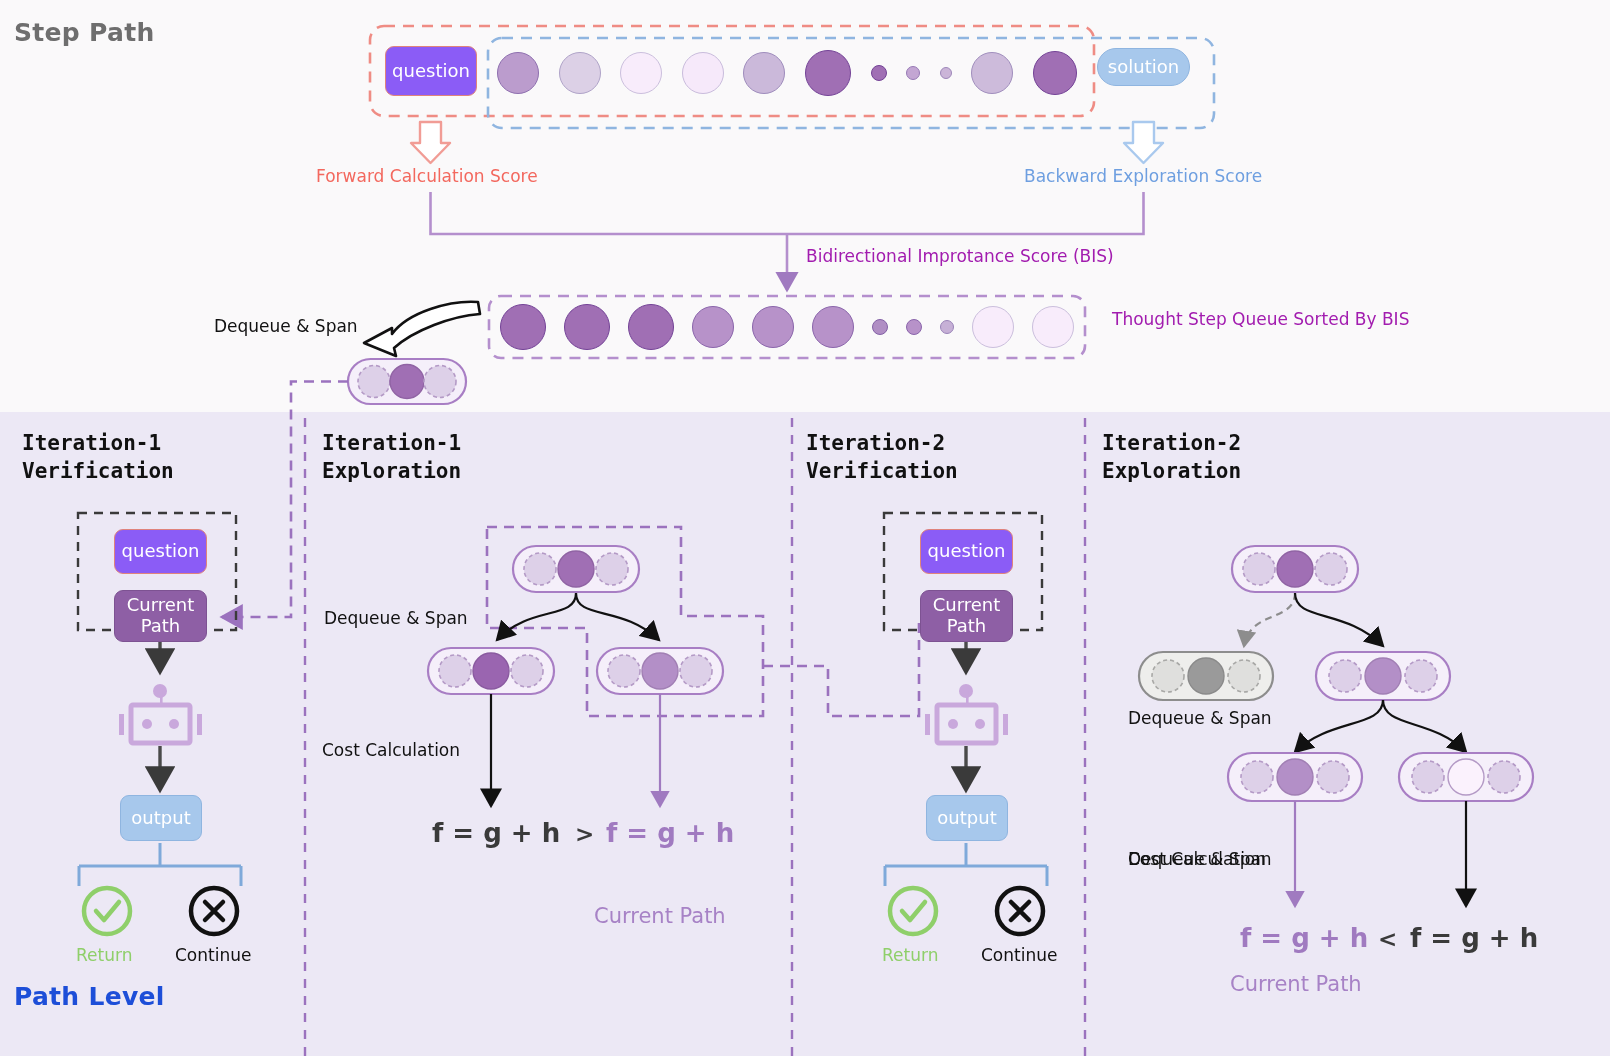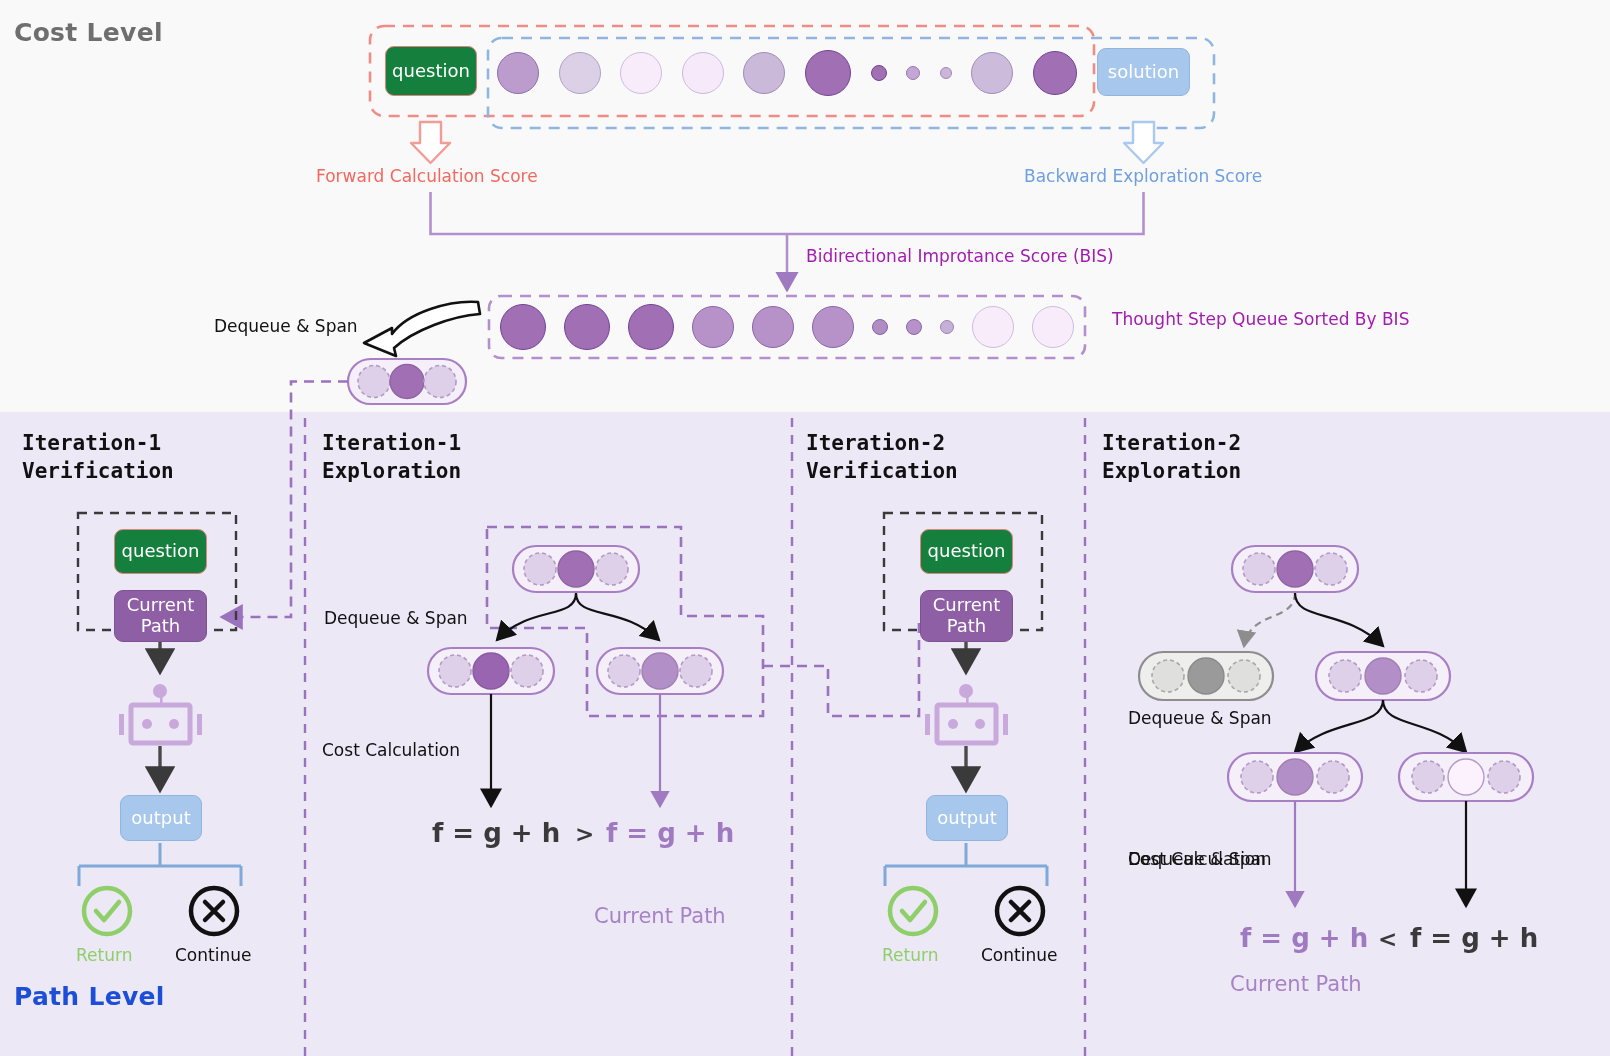--- a/index.html
+++ b/index.html
@@ -22,21 +22,21 @@
     line-height:1.33; white-space:pre-line;
     font-family:"DejaVu Sans Mono", monospace;
   }
 
   svg.layer { position:absolute; left:0; top:0; width:1610px; height:1056px; overflow:visible; pointer-events:none; }
 
   .boxlabel {
     position:absolute; display:flex; align-items:center; justify-content:center;
     color:#fff; border-radius:9px; text-align:center; line-height:1.15;
   }
-  .box-question { background:#15803d; border:1.6px solid #e0837c; font-size:18px; }
+  .box-question { background:#8b5cf6; border:1.6px solid #e0837c; font-size:18px; }
   .box-solution { background:#a7c8ec; border:1.6px solid #8fb5e0; font-size:18px; }
   .box-output   { background:#a7c8ec; border:1.6px solid #8fb5e0; font-size:18px; }
   .box-curpath  { background:#8e5fa5; border:1.6px solid #7d5292; font-size:18px; }
 
   .cap {
     position:absolute; font-size:17px; white-space:nowrap;
   }
   .cap-black { color:#111; }
   .cap-red { color:#f3685e; }
   .cap-blue { color:#6e9fe0; }
@@ -51,21 +51,21 @@
   .curpath-cap { position:absolute; font-size:21px; color:#a782c6; white-space:nowrap; font-weight:500; }
 </style>
 </head>
 <body>
 
 <div id="root">
 
   <div class="band-step"></div>
   <div class="band-path"></div>
 
-  <div id="step-level-label" class="lvl-label">Cost Level</div>
+  <div id="step-level-label" class="lvl-label">Step Path</div>
   <div id="path-level-label" class="lvl-label">Path Level</div>
 
   <svg class="layer" viewBox="0 0 1610 1056">
     <defs>
       <marker id="arrDark" markerWidth="9" markerHeight="9" refX="7" refY="4.5" orient="auto">
         <path d="M0,0 L8,4.5 L0,9 z" fill="#3a3a3a"></path>
       </marker>
       <marker id="arrPurple" markerWidth="9" markerHeight="9" refX="7" refY="4.5" orient="auto">
         <path d="M0,0 L8,4.5 L0,9 z" fill="#a07ac0"></path>
       </marker>
@@ -242,21 +242,21 @@
       <div style="width: 42px; height: 42px; border-radius: 50%; background: rgb(183, 146, 201); border: 1.3px solid rgb(138, 101, 171); flex: 0 0 auto;"></div>
       <div style="width: 42px; height: 42px; border-radius: 50%; background: rgb(183, 146, 201); border: 1.3px solid rgb(138, 101, 171); flex: 0 0 auto;"></div>
       <div style="width: 16px; height: 16px; border-radius: 50%; background: rgb(176, 142, 196); border: 1.3px solid rgb(131, 97, 166); flex: 0 0 auto;"></div>
       <div style="width: 16px; height: 16px; border-radius: 50%; background: rgb(183, 146, 201); border: 1.3px solid rgb(138, 101, 171); flex: 0 0 auto;"></div>
       <div style="width: 14px; height: 14px; border-radius: 50%; background: rgb(198, 176, 214); border: 1.3px solid rgb(153, 131, 184); flex: 0 0 auto;"></div>
       <div style="width: 42px; height: 42px; border-radius: 50%; background: rgb(248, 236, 251); border: 1.3px solid rgb(203, 191, 221); flex: 0 0 auto;"></div>
       <div style="width: 42px; height: 42px; border-radius: 50%; background: rgb(248, 236, 251); border: 1.3px solid rgb(203, 191, 221); flex: 0 0 auto;"></div>
     </div>
 
   <div class="boxlabel box-question" style="left:385px;top:46px;width:92px;height:50px;">question</div>
-  <div class="boxlabel box-solution" style="left:1097px;top:48px;width:93px;height:48px;">solution</div>
+  <div class="boxlabel box-solution" style="left:1097px;top:48px;width:93px;height:38px;border-radius:19px;">solution</div>
 
   <div class="cap cap-red" style="left:316px;top:166px;">Forward Calculation Score</div>
   <div class="cap cap-blue" style="left:1024px;top:166px;">Backward Exploration Score</div>
   <div class="cap cap-purple" style="left:806px;top:246px;">Bidirectional Improtance Score (BIS)</div>
   <div class="cap cap-purple" style="left:1112px;top:309px;">Thought Step Queue Sorted By BIS</div>
   <div class="cap cap-black" style="left:214px;top:316px;">Dequeue &amp; Span</div>
 
   <div class="iter-title" style="left:22px;top:430px;">Iteration-1
 Verification</div>
   <div class="iter-title" style="left:322px;top:430px;">Iteration-1

